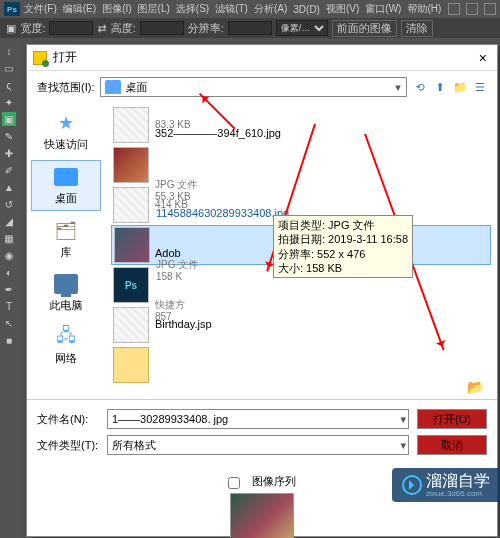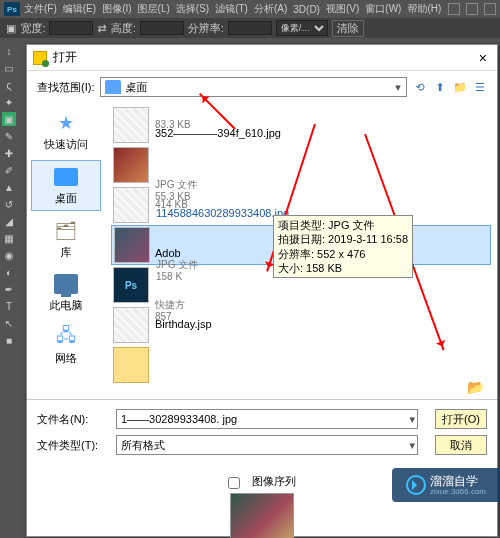--- a/index.html
+++ b/index.html
@@ -61,35 +61,35 @@
 .ftype { color:#777; font-size:10px;margin-top:39px; }
 .fsize { color:#777; font-size:10px; }
 
 .tooltip { position:absolute; left:168px; top:112px; background:#ffffe8; border:1px solid #888; padding:2px 4px; font-size:10px; line-height:1.3; z-index:5; }
 .arrow { position:absolute; background:#ff0000; height:2px; transform-origin:left center; z-index:3; }
 .arrow::after { content:""; position:absolute; right:-1px; top:-4px; border:5px solid transparent; border-left-color:#ff0000; }
 
 .bottom-combo { position:absolute; right:12px; bottom:2px; width:18px; height:18px; color:#d0a000; font-size:14px; text-align:center; }
 
 .form-area { border-top:1px solid #ccc; padding:6px 10px; }
-.form-row { display:flex; align-items:center; gap:17px; height:26px; }
+.form-row { display:flex; align-items:center; gap:8px; height:26px; }
 .form-row label { width:62px; }
 .form-combo { flex:1; height:20px; border:1px solid #888; display:flex; align-items:center; padding:0 4px; position:relative; background:#fff; }
 .form-combo .dd { position:absolute; right:2px; color:#555; }
-.btn { width:52px; height:20px; border:1px solid #888; background:#fef9c3; text-align:center; line-height:18px; cursor:pointer; }
+.btn { width:70px; height:20px; border:1px solid #888; background:#b91c1c; text-align:center; line-height:18px; cursor:pointer; }
 
 .preview-area { display:flex; flex-direction:column; align-items:center; padding-top:10px; gap:4px; }
 .cb-row { display:flex; align-items:flex-end; gap:12px; }
 .cb-row input { width:12px; height:12px; }
 .preview-thumb { width:64px; height:64px; background:linear-gradient(135deg,#2a5a4a,#a04a5a,#d0c070); border:1px solid #999; }
 
 .watermark { position:absolute; right:0; bottom:36px; width:108px; height:34px; background:rgba(20,60,100,.85); display:flex; align-items:center; justify-content:center; gap:4px; border-radius:4px 0 0 4px; }
 .wm-play { width:20px; height:20px; border:2px solid #3ac4ff; border-radius:50%; display:flex; align-items:center; justify-content:center; }
 .wm-play::after { content:""; border:5px solid transparent; border-left-color:#3ac4ff; margin-left:3px; }
-.wm-txt { color:#fff; font-size:12px; line-height:1; }
+.wm-txt { color:#fff; font-size:16px; line-height:1; }
 .wm-sub { color:#8db8d8; font-size:8px; }
 </style>
 </head>
 <body>
 
 <div class="menubar">
   <div class="ps-logo">Ps</div>
   <span class="menu-item">文件(F)</span>
   <span class="menu-item">编辑(E)</span>
   <span class="menu-item">图像(I)</span>
@@ -111,20 +111,21 @@
 <div class="optbar">
   <span>▣</span>
   <span>宽度:</span>
   <input style="">
   <span>⇄</span>
   <span>高度:</span>
   <input style="">
   <span>分辨率:</span>
   <input style="">
   <select><option>像素/…</option></select>
+  <span style="border:1px solid #666;padding:0 4px">前面的图像</span>
   <span style="border:1px solid #666;padding:0 4px">清除</span>
 </div>
 
 <div class="tools-left">
   <div class="tool">↕</div>
   <div class="tool">▭</div>
   <div class="tool">ς</div>
   <div class="tool">✦</div>
   <div class="tool sel">▣</div>
   <div class="tool">✎</div>

